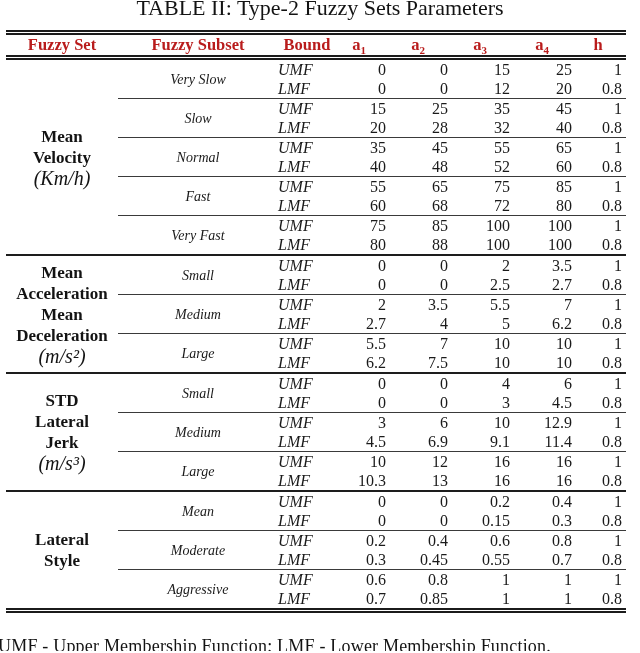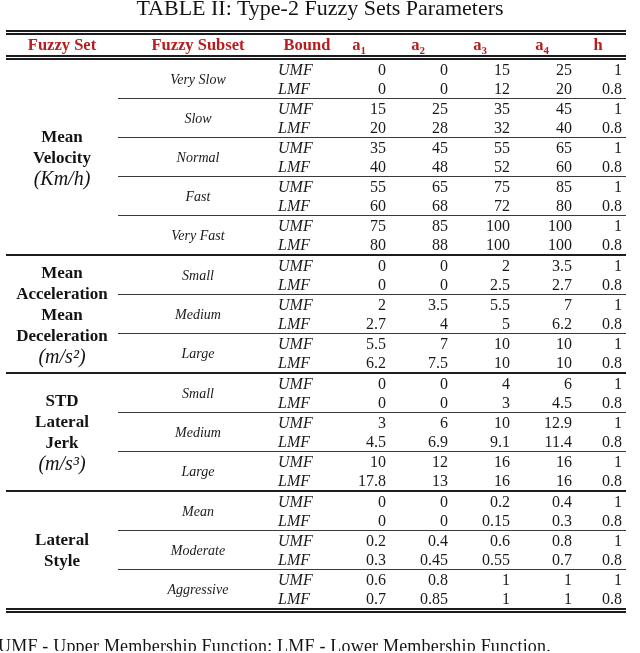--- a/index.html
+++ b/index.html
@@ -277,21 +277,21 @@
           <td class="subset-cell section-end" rowspan="2">Large</td>
           <td class="bound-cell">UMF</td>
           <td class="val">10</td>
           <td class="val">12</td>
           <td class="val">16</td>
           <td class="val">16</td>
           <td class="val hcol">1</td>
         </tr>
         <tr>
           <td class="bound-cell section-end">LMF</td>
-          <td class="val section-end">17.8</td>
+          <td class="val section-end">10.3</td>
           <td class="val section-end">13</td>
           <td class="val section-end">16</td>
           <td class="val section-end">16</td>
           <td class="val hcol section-end">0.8</td>
         </tr>
       </tbody>
       <tbody>
         <tr>
           <td class="fuzzyset-cell table-end" rowspan="6">
             <div class="fs-line">Lateral</div>

